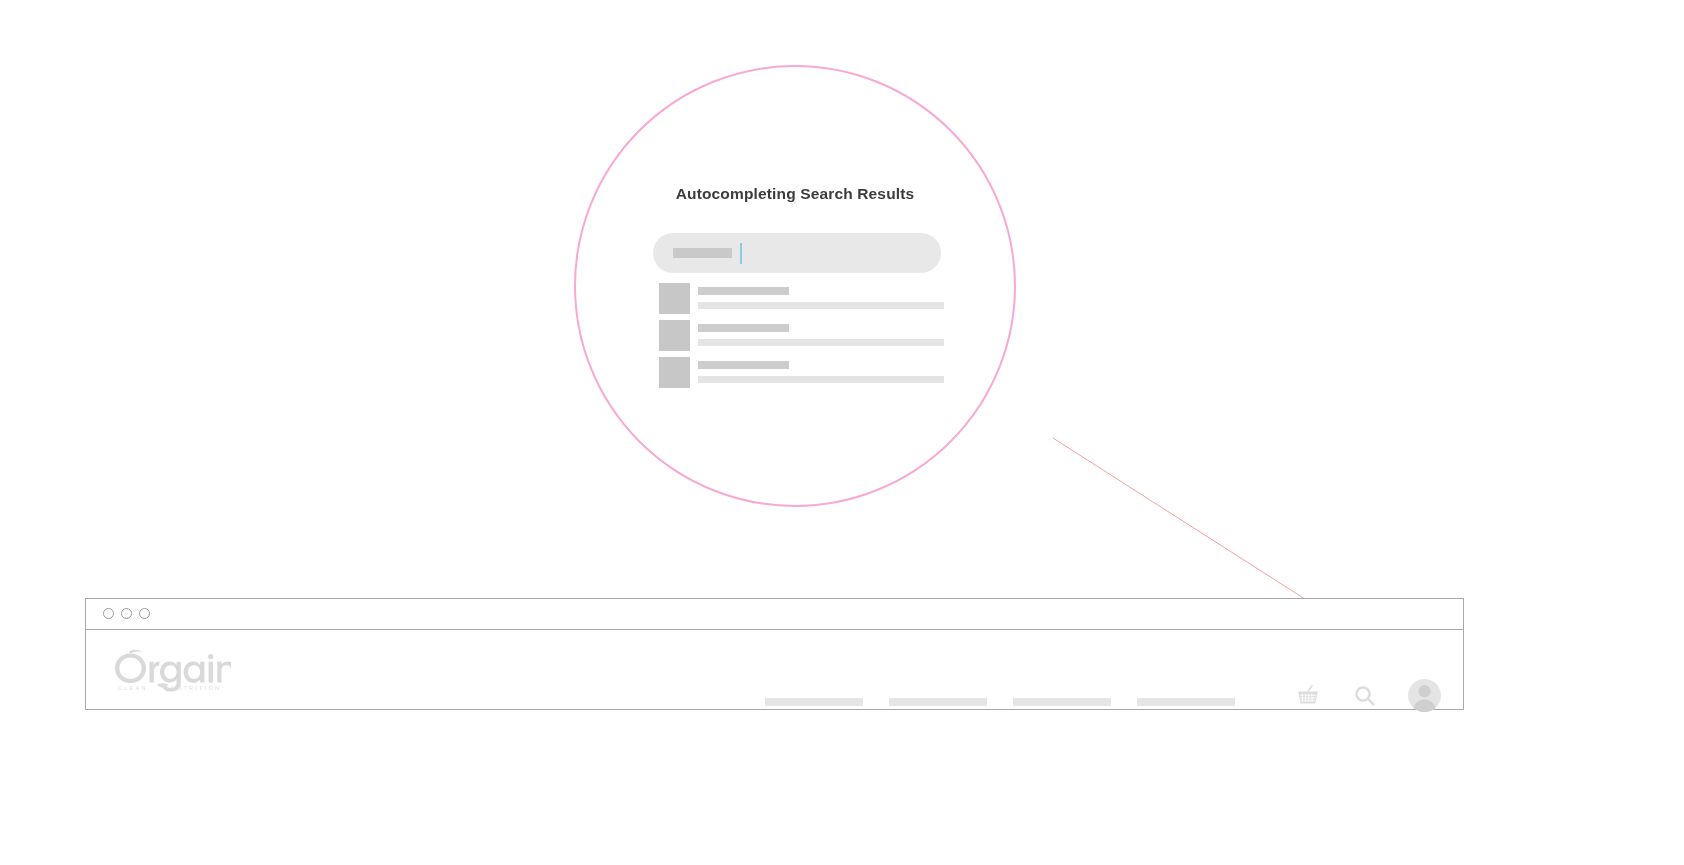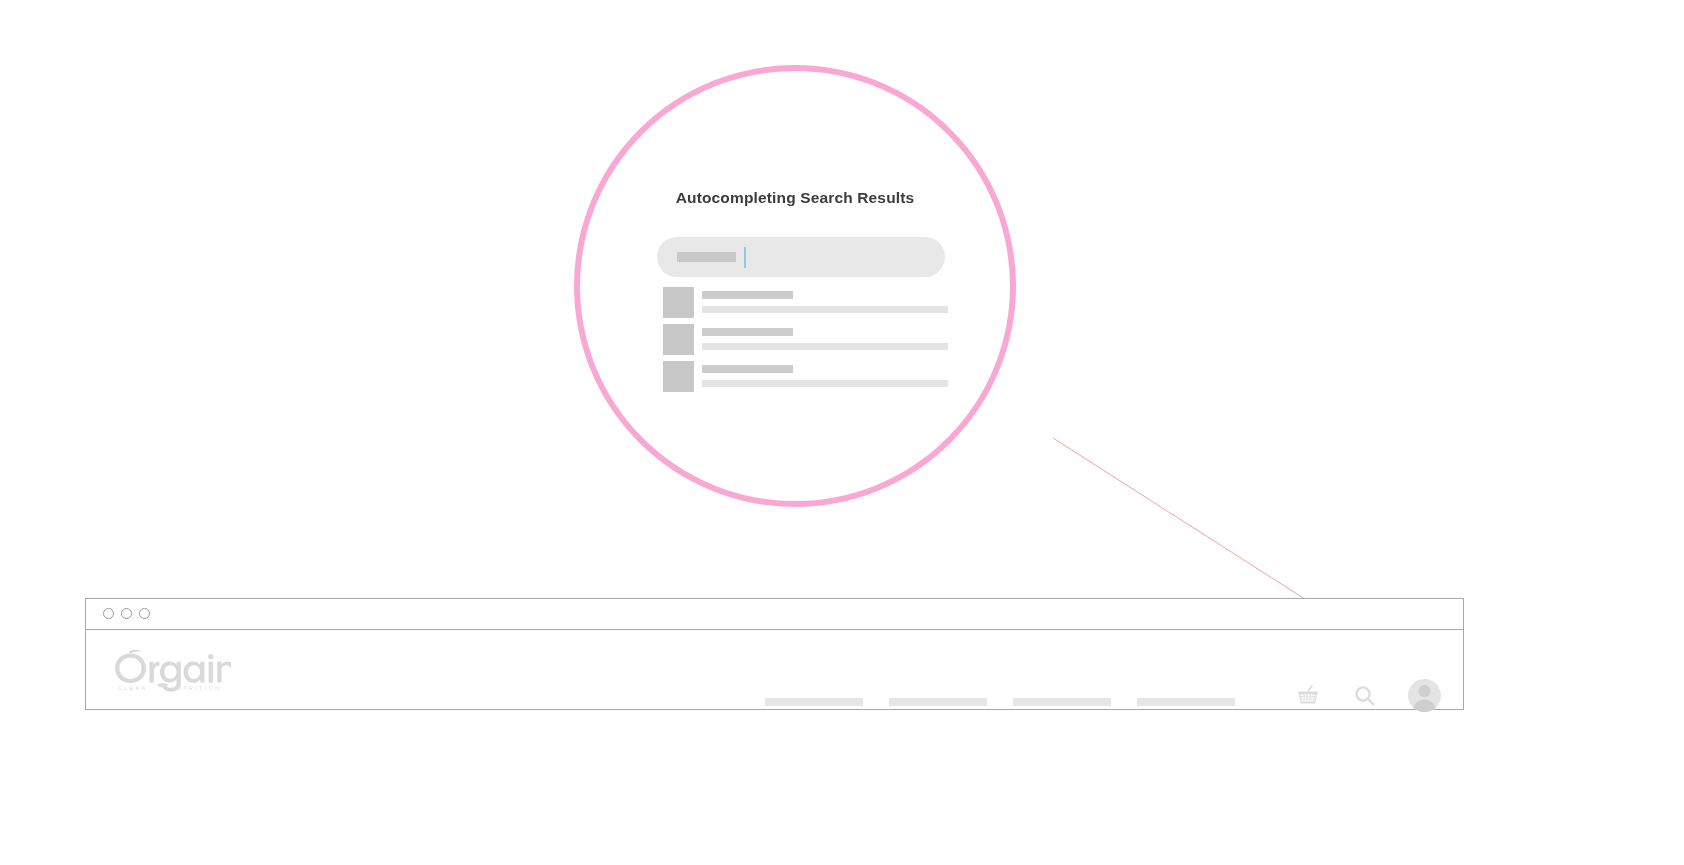--- a/index.html
+++ b/index.html
@@ -16,21 +16,21 @@
   }
 
   
   #magnifier-callout {
     position: absolute;
     left: 574px;
     top: 65px;
     width: 442px;
     height: 442px;
     border-radius: 50%;
-    border: 6px solid #f9a8d4;
+    border: 2px solid #f9a8d4;
     box-sizing: border-box;
     background: #ffffff;
     overflow: hidden;
   }
 
   #callout-title {
     position: absolute;
     left: 0;
     top: 118px;
     width: 100%;

